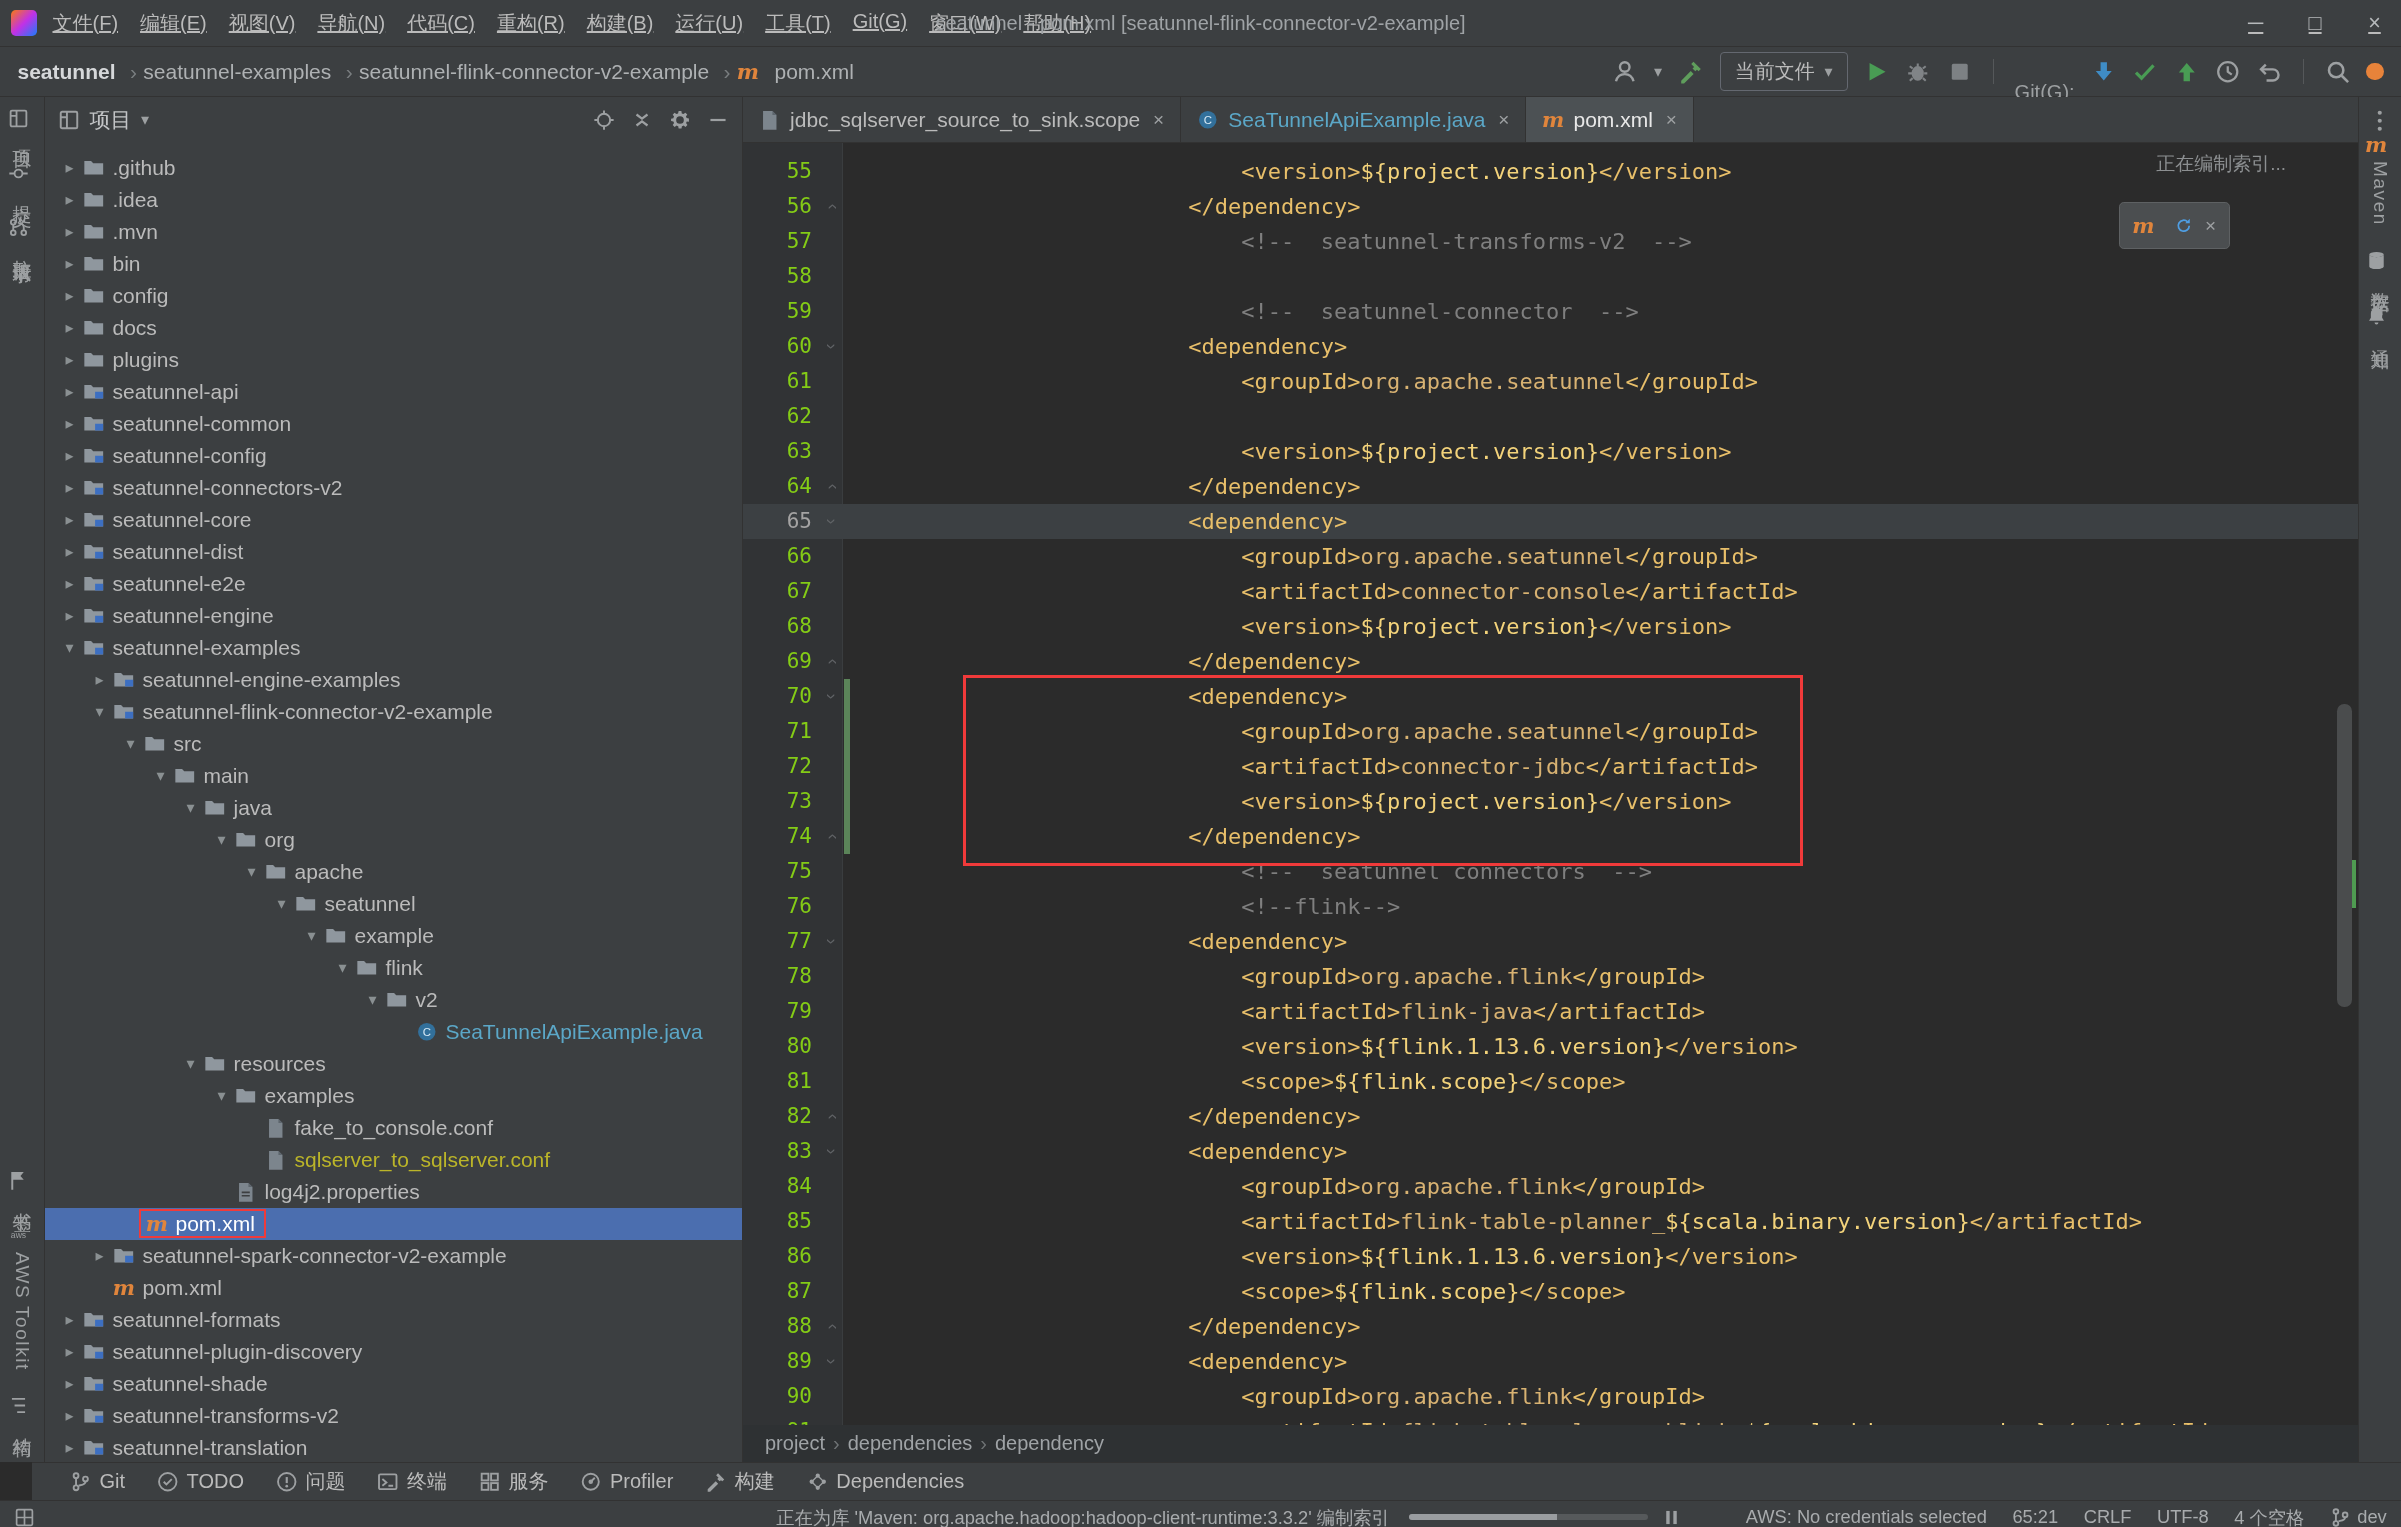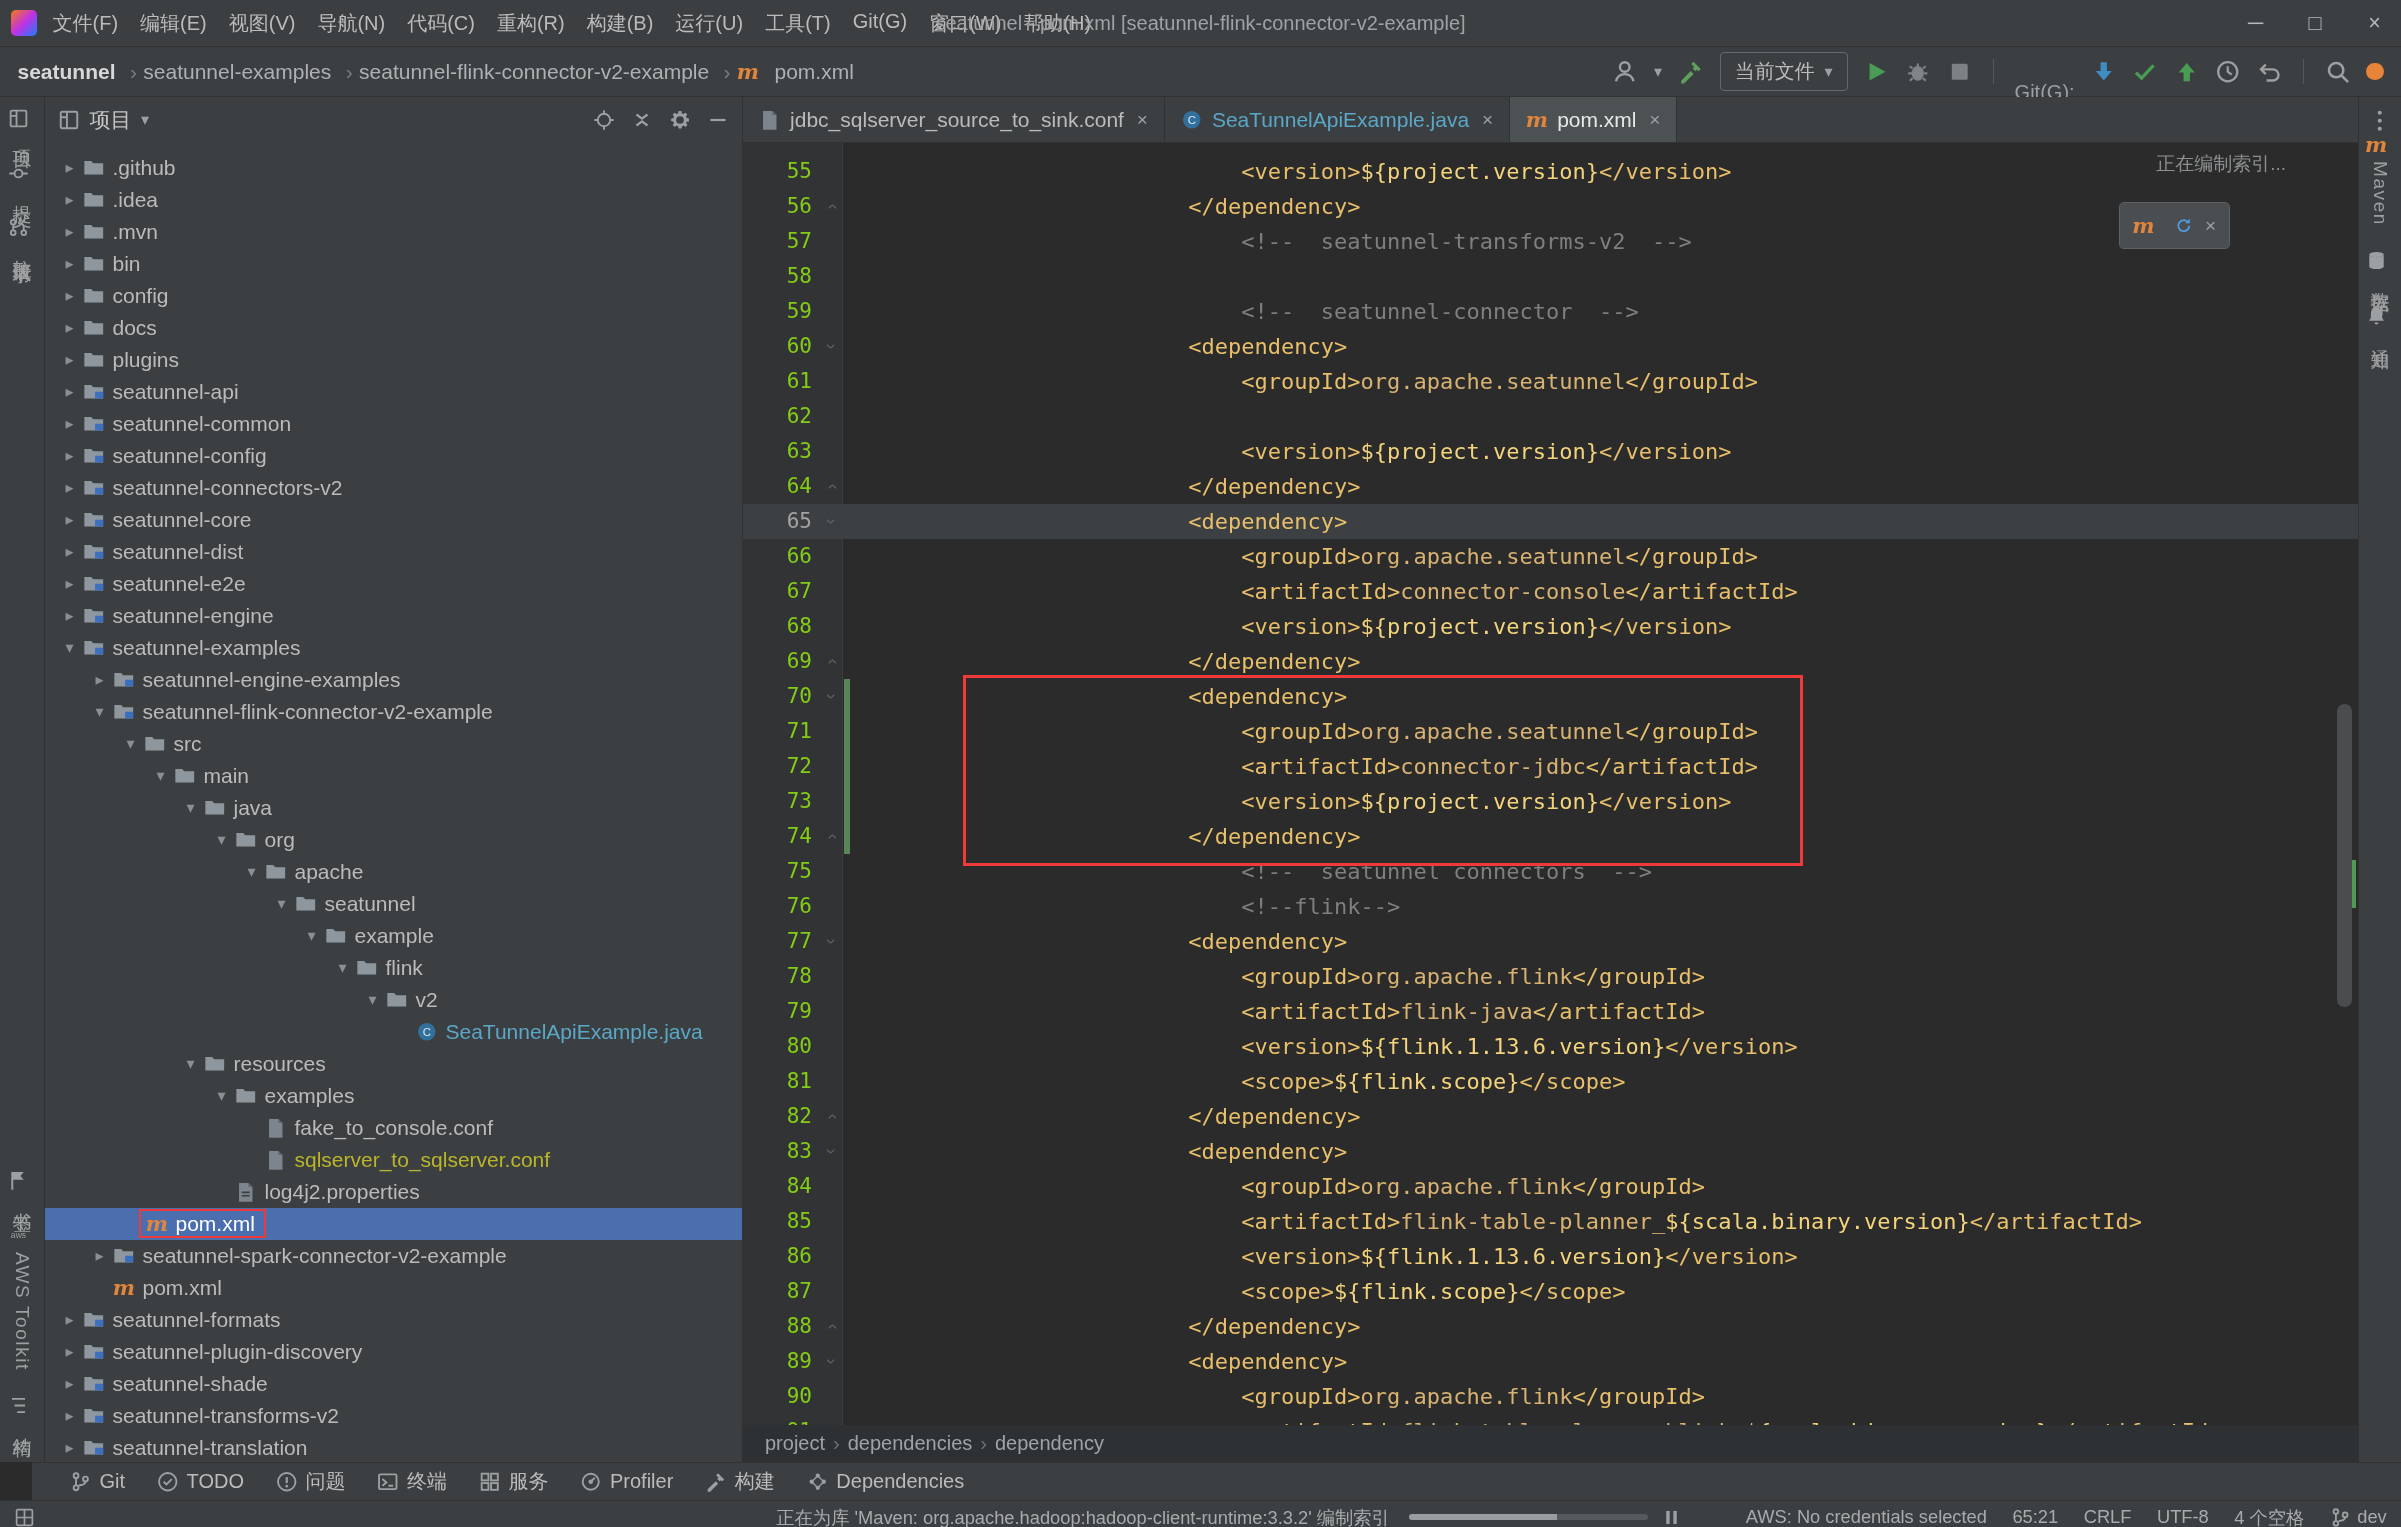--- a/index.html
+++ b/index.html
@@ -3,21 +3,21 @@
 <meta charset="utf-8">
 <style>
   html,body{margin:0;padding:0;background:#1e1e1e;}
   #app{position:relative;width:2401px;height:1528px;background:#2b2b2b;overflow:hidden;
        font-family:"Liberation Sans","DejaVu Sans",sans-serif;color:#bbbbbb;
        --selection-blue:#4b6eaf;--annotation-red:#f03a3a;--changed-green:#5b8459;
        --tag-yellow:#e8bf6a;--var-yellow:#f3d37b;--comment-gray:#7f7f7f;--maven-orange:#e0853c;}
   .ic svg,.nic svg,.bt-ic svg,.ph-ic svg,.sb-ic svg{width:100%;height:100%;display:block;}
 
   
-  .titlebar{height:46px;background:#3c3f41;border-bottom:0.8px solid #323232;display:flex;align-items:center;position:relative;}
+  .titlebar{height:46px;background:#3c3f41;border-bottom:0.8px solid #323232;display:flex;align-items:center;position:relative;text-decoration:underline;}
   .logo{width:25.5px;height:25.5px;margin:0 16px 0 11px;border-radius:4.8px;
         background:linear-gradient(135deg,#f97a12 0%,#c131e6 50%,#1a7dfa 100%);}
   .menu{display:flex;gap:22px;font-size:20px;color:#bbbbbb;}
   .menu-item{cursor:default;}
   .win-title{position:absolute;left:50%;transform:translateX(-50%);color:#9fa3a6;font-size:20px;}
   .win-controls{margin-left:auto;display:flex;gap:6.4px;}
   .win-btn{width:53px;height:46px;display:flex;align-items:center;justify-content:center;font-size:21.5px;color:#b6b9bb;}
 
   
   .navbar{height:49px;background:#3c3f41;border-bottom:0.8px solid #323232;display:flex;align-items:center;padding:0 17.5px;}
@@ -717,21 +717,21 @@
 
     <div class="editor">
       <div class="tabbar" id="tabbar">
           <div class="tab">
             <span class="ic">
               <svg viewBox="0 0 16 16">
                 <path fill="#7c858d" d="M3 1.5h7l3 3v11H3z"></path>
                 <path fill="#5d656c" d="M10 1.5l3 3h-3z"></path>
               </svg>
             </span>
-            <span>jdbc_sqlserver_source_to_sink.conf</span>
+            <span>jdbc_sqlserver_source_to_sink.scope</span>
             <span class="tab-close">×</span>
           </div>
           <div class="tab">
             <span class="ic">
               <svg viewBox="0 0 16 16" style="font-size:26px">
                 <circle cx="8" cy="8" r="6.5" fill="#32709b"></circle>
                 <text x="8" y="11" text-anchor="middle" font-size="8.5" fill="#d6e9f5" font-family="sans-serif">C</text>
               </svg>
             </span>
             <span style="color: rgb(91, 167, 199);">SeaTunnelApiExample.java</span>

